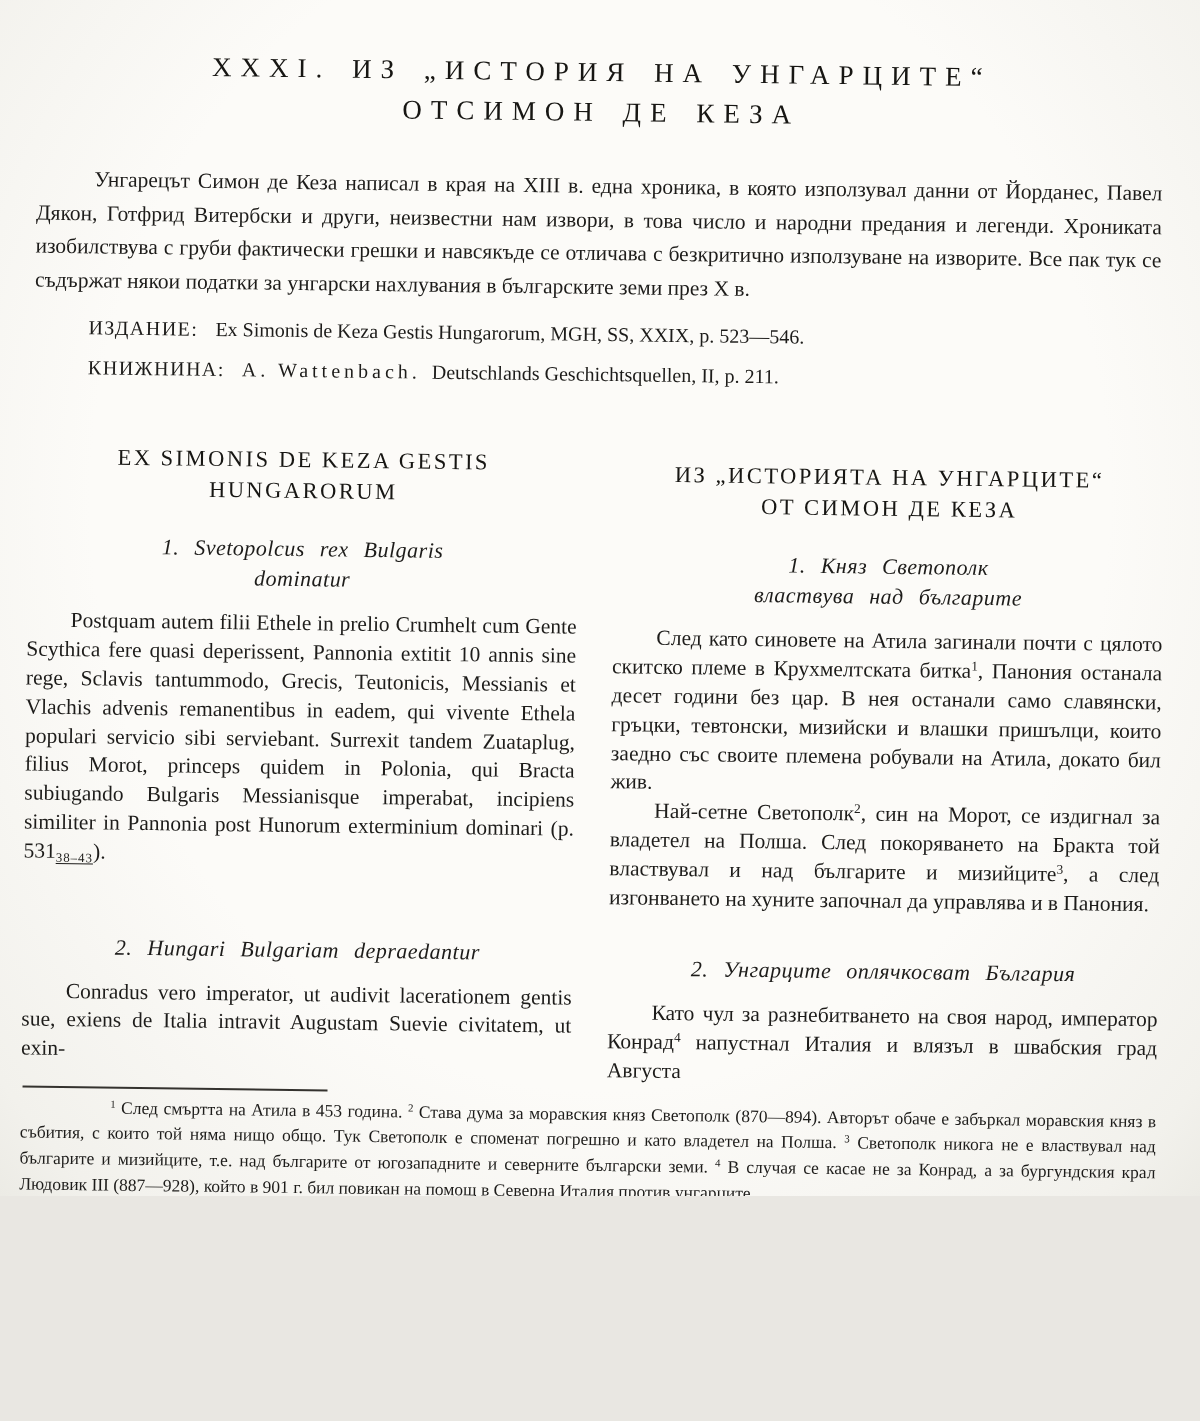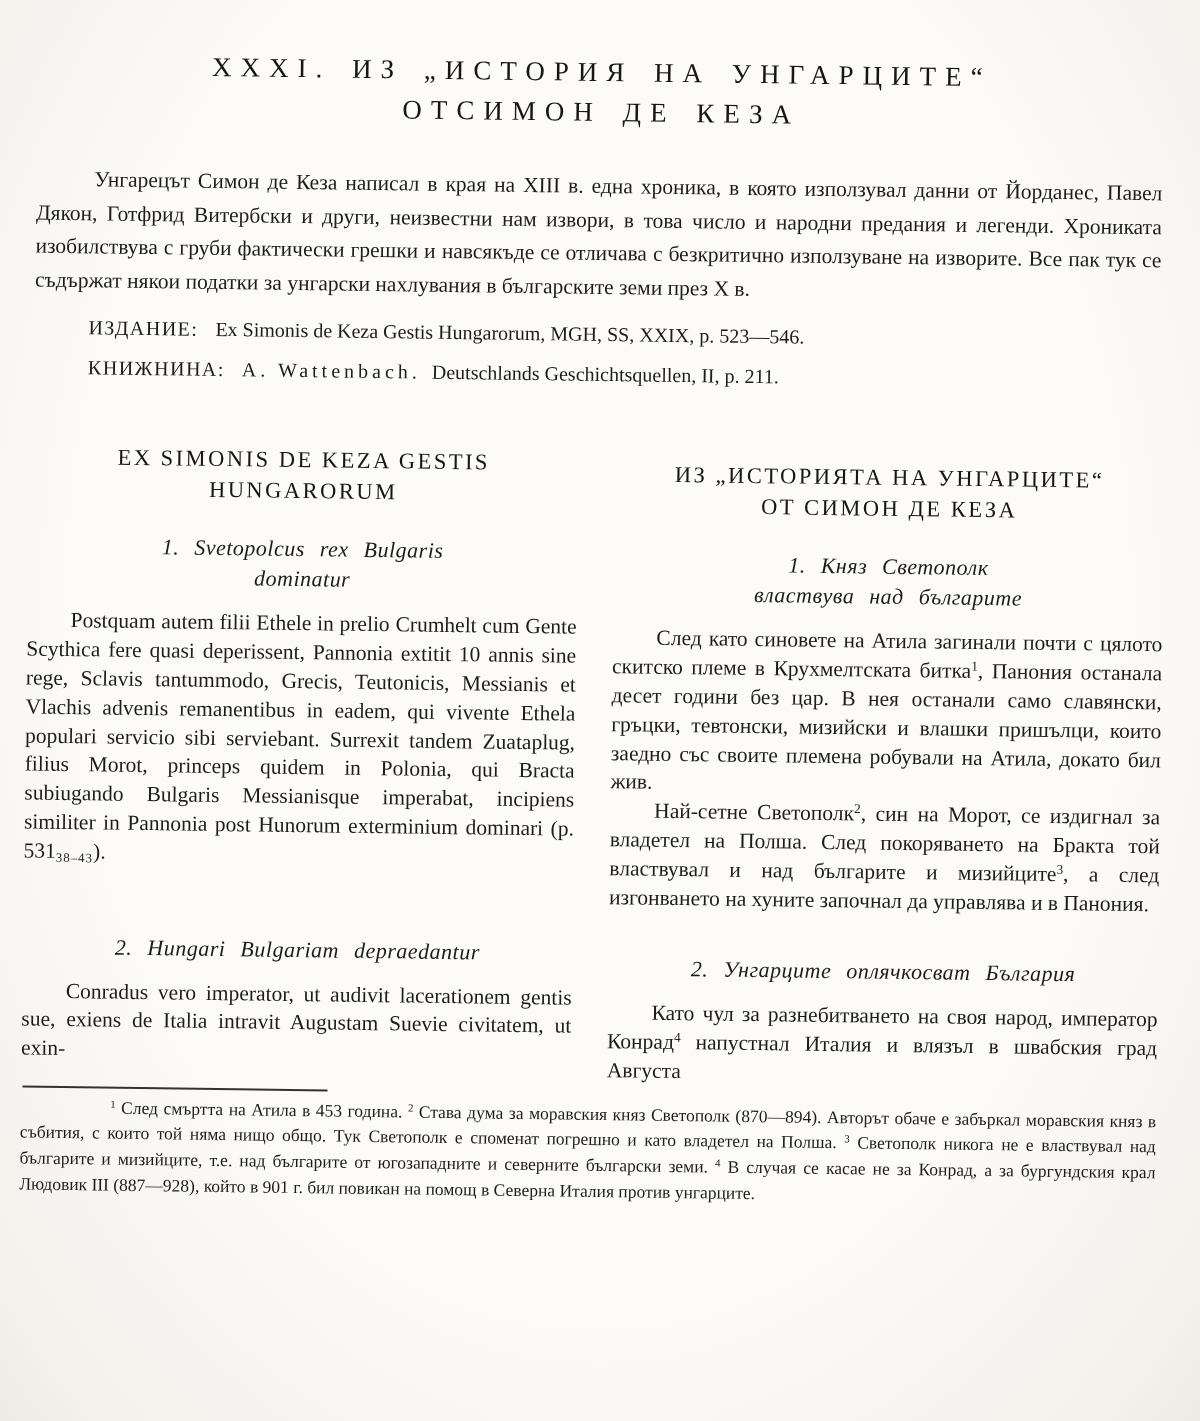--- a/index.html
+++ b/index.html
@@ -2,21 +2,21 @@
 <html lang="bg"><head>
 <meta charset="utf-8">
 <style>
   html, body { margin:0; padding:0; }
   body {
     width:1200px; height:1421px; overflow:hidden;
     background:#e9e7e2;
     font-family:"Liberation Serif","DejaVu Serif",serif;
   }
   .page {
-    position:relative; width:1200px; height:1421px; overflow:hidden;
+    position:relative; width:1200px; height:1196px; overflow:hidden;
     background:radial-gradient(ellipse at 50% 42%, #fcfbf8 60%, #f2f1ec 92%, #ecebe5 100%);
     color:#1d1c1a;
   }
   .sheet {
     position:absolute; inset:0;
     padding:44px 36px 0 28px;
     transform:rotate(0.75deg);
     transform-origin:600px 520px;
   }
   .tline { display:block; }
@@ -57,21 +57,21 @@
   .body-p {
     margin:15px 0 0 0;
     font-size:21.5px; line-height:28.8px;
     text-align:justify; text-indent:44px;
   }
   .body-p.cont { margin-top:0; }
   .sec-heading.mt-lg { margin-top:66px; }
   .sec-heading.mt-md { margin-top:42px; }
 
   sup { font-size:62%; line-height:0; vertical-align:0.55em; }
-  sub { font-size:60%; line-height:0; vertical-align:-0.3em; letter-spacing:1px; }
+  sub { font-size:60%; line-height:0; vertical-align:-0.3em; letter-spacing:1px;text-decoration:underline; }
 
   
   .footnotes { margin-top:8px; }
   .fn-rule { width:305px; height:0; border-top:2px solid #34322e; margin-left:2px; }
   .fn-text {
     margin:7px 0 0 0;
     font-size:17.5px; line-height:25.6px;
     text-align:justify; text-indent:90px;
   }
 </style>

